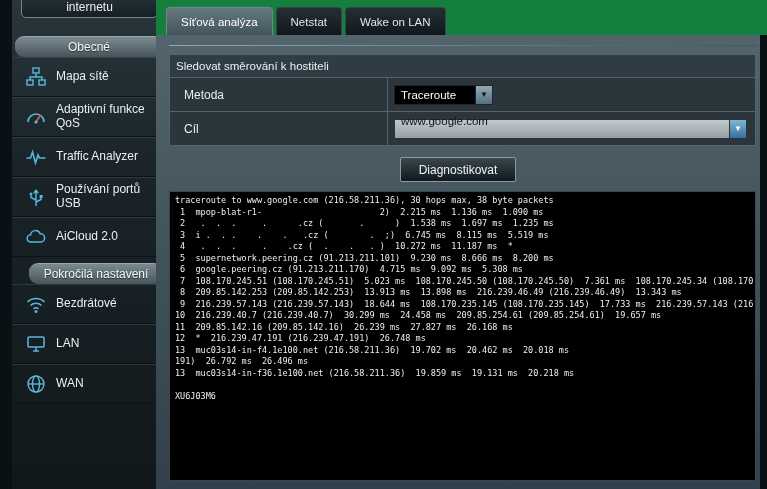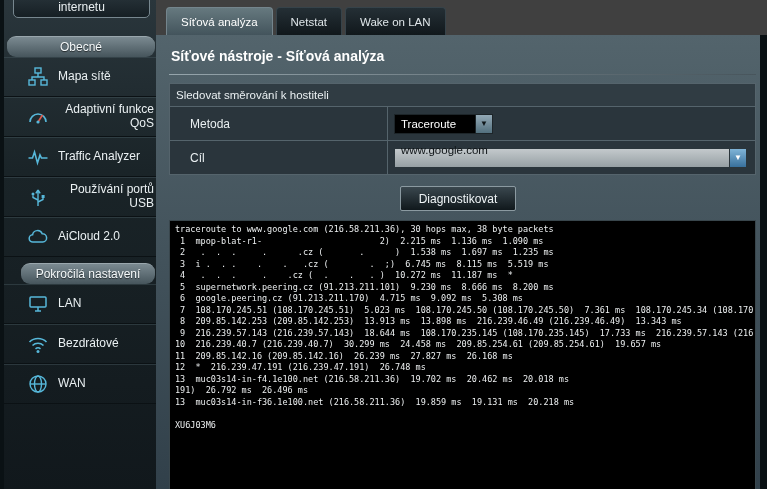--- a/index.html
+++ b/index.html
@@ -3,54 +3,53 @@
 <meta charset="utf-8">
 <style>
   * { box-sizing: border-box; }
   html,body { margin:0; padding:0; }
   body {
     width:767px; height:489px; overflow:hidden; position:relative;
     background:#0a1114; font-family:"Liberation Sans", sans-serif;
   }
   
   .sidebar {
-    position:absolute; left:4px; top:0; width:155px; height:489px;
+    position:absolute; left:12px; top:0; width:155px; height:489px;
     background:linear-gradient(180deg,#2a363c 0%,#1a2428 35%,#11181c 100%);
     border-right:1px solid #000;
-    text-align:right;
   }
   .quick-btn {
     position:absolute; left:9px; top:-16px; width:137px; height:34px;
     border:1px solid #77878f; border-radius:5px;
     background:linear-gradient(#303d44,#161f24);
     color:#e8eef0; font-size:12px;
     display:flex; align-items:flex-end; justify-content:center; padding-bottom:3px;
     cursor:pointer;
   }
   .section-header {
     margin:0 3px; height:21px; border-radius:9px;
     background:linear-gradient(#7b8a91,#46555c);
     border-top:1px solid #9aa7ad;
     color:#f4f8f9; font-size:12px;
     display:flex; align-items:center; justify-content:center;
     text-shadow:0 1px 1px rgba(0,0,0,.6);
   }
   .sh-first { margin-top:36px; }
   .sh-later { margin-top:6px;margin-left:17px; }
   .nav-item {
-    height:40px; display:flex; align-items:center; gap:8px; padding-left:22px;
+    height:40px; display:flex; align-items:center; gap:8px; padding-left:12px;
     border-bottom:1px solid #0b1114; border-top:1px solid rgba(70,88,96,.45);
     color:#eaf0f2; font-size:12px; line-height:1.15; cursor:pointer;
   }
   .nav-item .icon { width:24px; flex:0 0 24px; height:24px; display:flex; align-items:center; justify-content:center; }
   .nav-item .icon svg { width:22px; height:22px; }
   
   .main { position:absolute; left:156px; top:0; right:0; bottom:0; }
   .tabbar {
-    height:35px; background:#404040; display:flex; align-items:flex-end;
+    height:35px; background:#15803d; display:flex; align-items:flex-end;
     padding-left:10px; gap:3px;text-align:center;
   }
   .tab {
     height:28px; padding:0 14px; display:flex; align-items:center;
     color:#dfe6e9; font-size:11.5px; white-space:nowrap;
     border-radius:4px 4px 0 0;
     background:linear-gradient(#242f35,#11181c);
     border:1px solid #36434a; border-bottom:none; cursor:pointer;
   }
   .tab.active {
@@ -63,21 +62,21 @@
   }
   .panel-title { padding:13px 0 0 15px; color:#ffffff; font-weight:bold; font-size:14px; }
   .title-divider { height:1px; background:linear-gradient(to right,#96a5ac,#48555c); margin:10px 4px 0 13px; }
   .form-table { margin:8px 4px 0 13px; border:1px solid #55646c; }
   .thead {
     height:22px; background:#303c43; color:#e9eff1; font-size:11.5px;
     display:flex; align-items:center; padding-left:6px;
   }
   .form-row { display:flex; height:34px; background:#2a353c; border-top:1px solid #55646c; }
   .form-label {
-    width:218px; display:flex; align-items:center; padding-left:20px;
+    width:218px; display:flex; align-items:center; padding-left:14px;
     color:#eaf0f2; font-size:12px; border-right:1px solid #55646c;
   }
   .form-field { flex:1; display:flex; align-items:center; padding-left:6px; }
   .select {
     height:20px; display:inline-flex; align-items:stretch;
     background:#000000; border:1px solid #1d2529; color:#fff; font-size:11.5px; cursor:pointer;
   }
   .select .txt { padding:1px 6px 0; min-width:80px; display:flex; align-items:center; }
   .select .arrow {
     width:17px; background:linear-gradient(#93a9b6,#53707e);
@@ -181,46 +180,46 @@
     <span>AiCloud 2.0</span>
   </div>
 
   <div class="section-header sh-later">
     <span>Pokročilá nastavení</span>
   </div>
 
   <div class="nav-item">
     <span class="icon">
       <svg viewBox="0 0 22 22">
-          <g fill="none" stroke="#57b8da" stroke-width="1.5">
-            <rect x="3" y="4" width="16" height="10" rx="1"></rect>
-            <path d="M8 18h6M11 14v4"></path>
-          </g>
-        </svg>
-    </span>
-    <span>LAN</span>
-  </div>
-
-  <div class="nav-item">
-    <span class="icon">
-      <svg viewBox="0 0 22 22">
           <g fill="none" stroke="#57b8da" stroke-width="1.6">
             <path d="M2.5 9a12 12 0 0 1 17 0"></path>
             <path d="M5.5 12.5a8 8 0 0 1 11 0"></path>
             <path d="M8.5 15.8a4 4 0 0 1 5 0"></path>
           </g>
           <circle cx="11" cy="18.4" r="1.5" fill="#57b8da"></circle>
         </svg>
     </span>
     <span>Bezdrátové</span>
   </div>
 
   <div class="nav-item">
     <span class="icon">
       <svg viewBox="0 0 22 22">
+          <g fill="none" stroke="#57b8da" stroke-width="1.5">
+            <rect x="3" y="4" width="16" height="10" rx="1"></rect>
+            <path d="M8 18h6M11 14v4"></path>
+          </g>
+        </svg>
+    </span>
+    <span>LAN</span>
+  </div>
+
+  <div class="nav-item">
+    <span class="icon">
+      <svg viewBox="0 0 22 22">
           <g fill="none" stroke="#57b8da" stroke-width="1.4">
             <circle cx="11" cy="11" r="8"></circle>
             <ellipse cx="11" cy="11" rx="3.5" ry="8"></ellipse>
             <path d="M3 11h16"></path>
           </g>
         </svg>
     </span>
     <span>WAN</span>
   </div>
 
@@ -235,21 +234,20 @@
     <div class="tab">
       <span>Netstat</span>
     </div>
     <div class="tab">
       <span>Wake on LAN</span>
     </div>
   </div>
 
   <div class="panel">
 
-    <div class="panel-title">Síťové nástroje - Síťová analýza</div>
     <div class="title-divider"></div>
 
     <div class="form-table">
       <div class="thead">Sledovat směrování k hostiteli</div>
 
       <div class="form-row">
         <div class="form-label">Metoda</div>
         <div class="form-field">
           <div class="select">
             <span class="txt">Traceroute</span>

